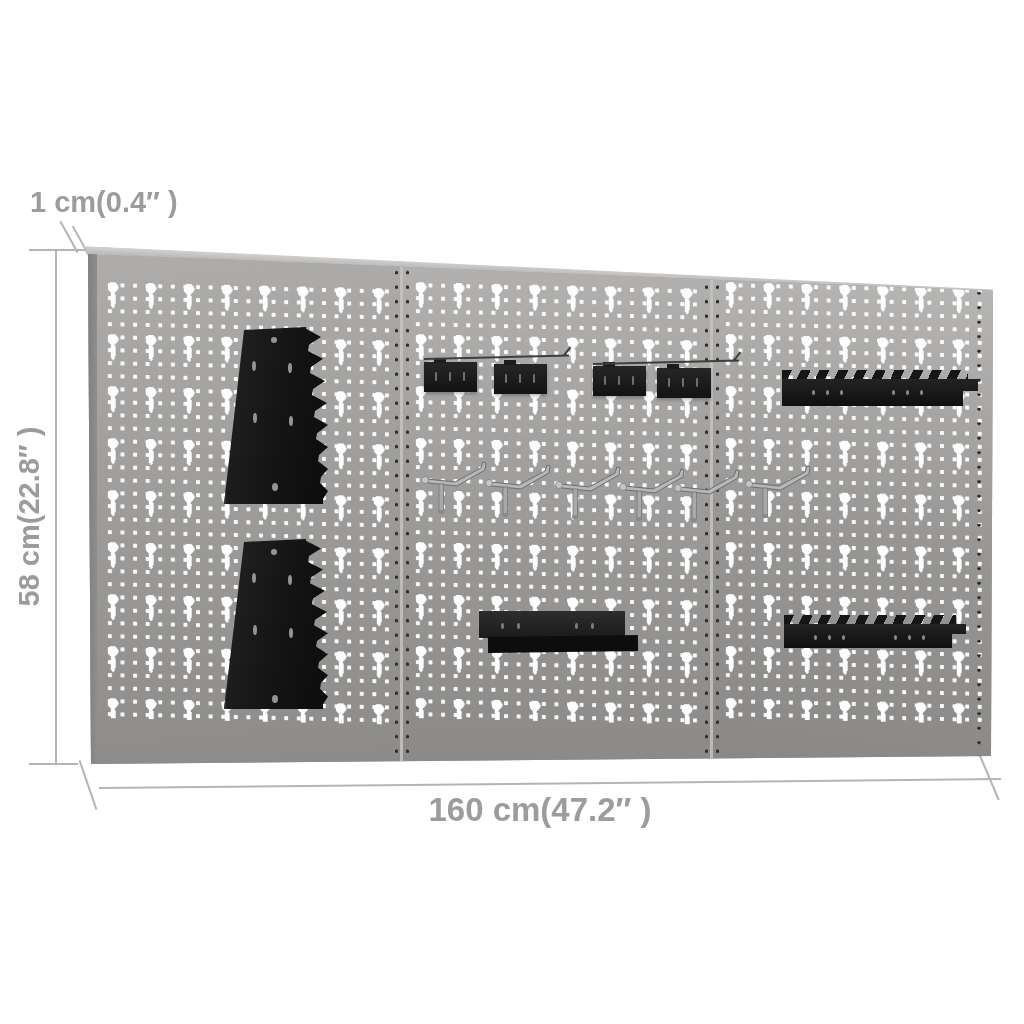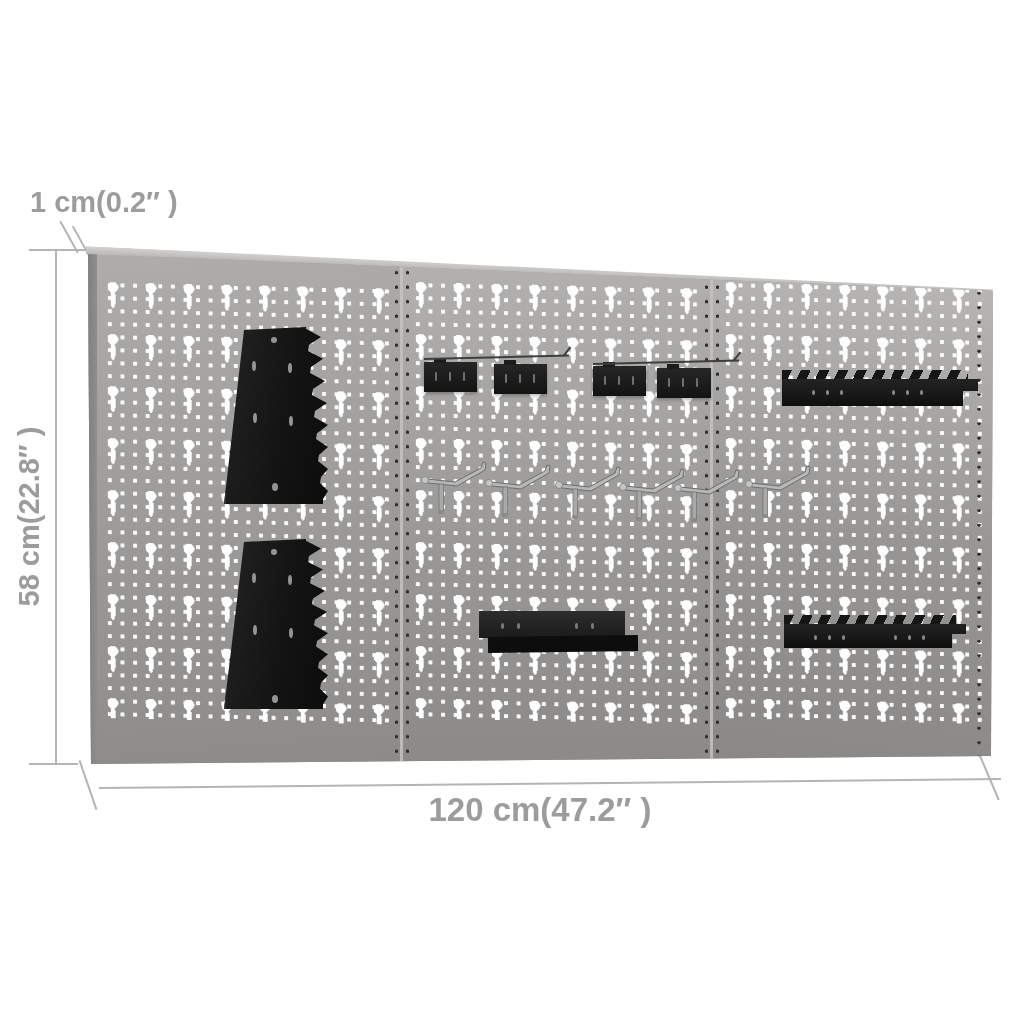--- a/index.html
+++ b/index.html
@@ -123,23 +123,23 @@
   .rk-b-bot{left:784px;top:624px;width:182px;height:24px;
     clip-path:polygon(0 0,182px 0,182px 10px,168px 10px,168px 24px,0 24px);}
   .rack-body .dot{position:absolute;top:11px;width:3px;height:5px;background:#8b8b8b;border-radius:50%;}
   .g1{left:30px;} .g2{left:44px;} .g3{left:58px;} .g4{left:110px;} .g5{left:124px;} .g6{left:138px;}
 </style>
 </head>
 <body>
 
 <div class="stage">
 
-  <div class="dim-text t-thick">1 cm(0.2″ )</div>
+  <div class="dim-text t-thick">1 cm(0.4″ )</div>
   <div class="dim-text t-height">58 cm(22.8″ )</div>
-  <div class="dim-text t-width">120 cm(47.2″ )</div>
+  <div class="dim-text t-width">160 cm(47.2″ )</div>
 
   <div class="dline h2 tick-top"></div>
   <div class="dline w2 vline"></div>
   <div class="dline h2 tick-bottom"></div>
   <div class="dline w2 callout-a"></div>
   <div class="dline w2 callout-b"></div>
   <div class="dline h2 bline"></div>
   <div class="dline w2 btick-l"></div>
   <div class="dline w2 btick-r"></div>
 

